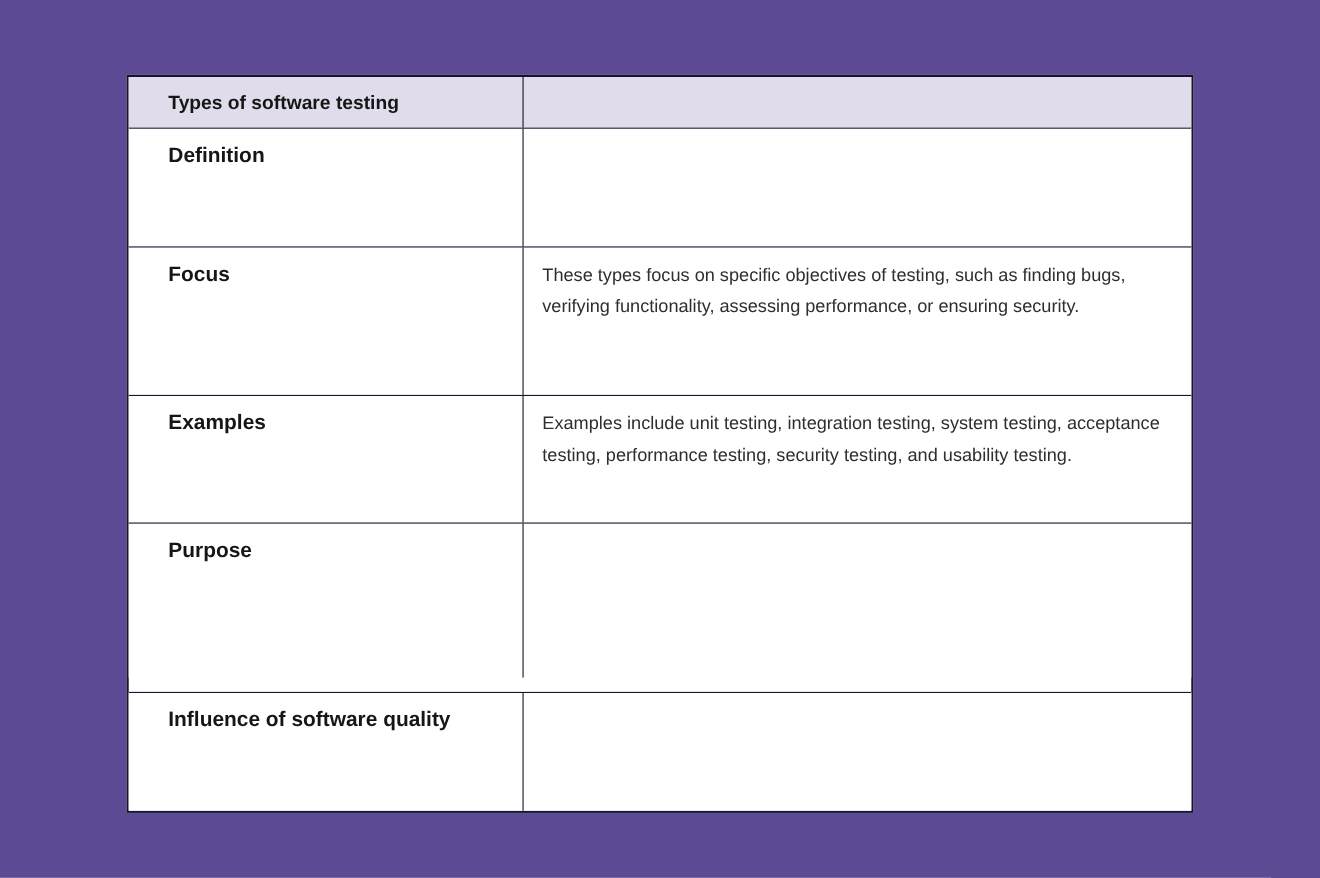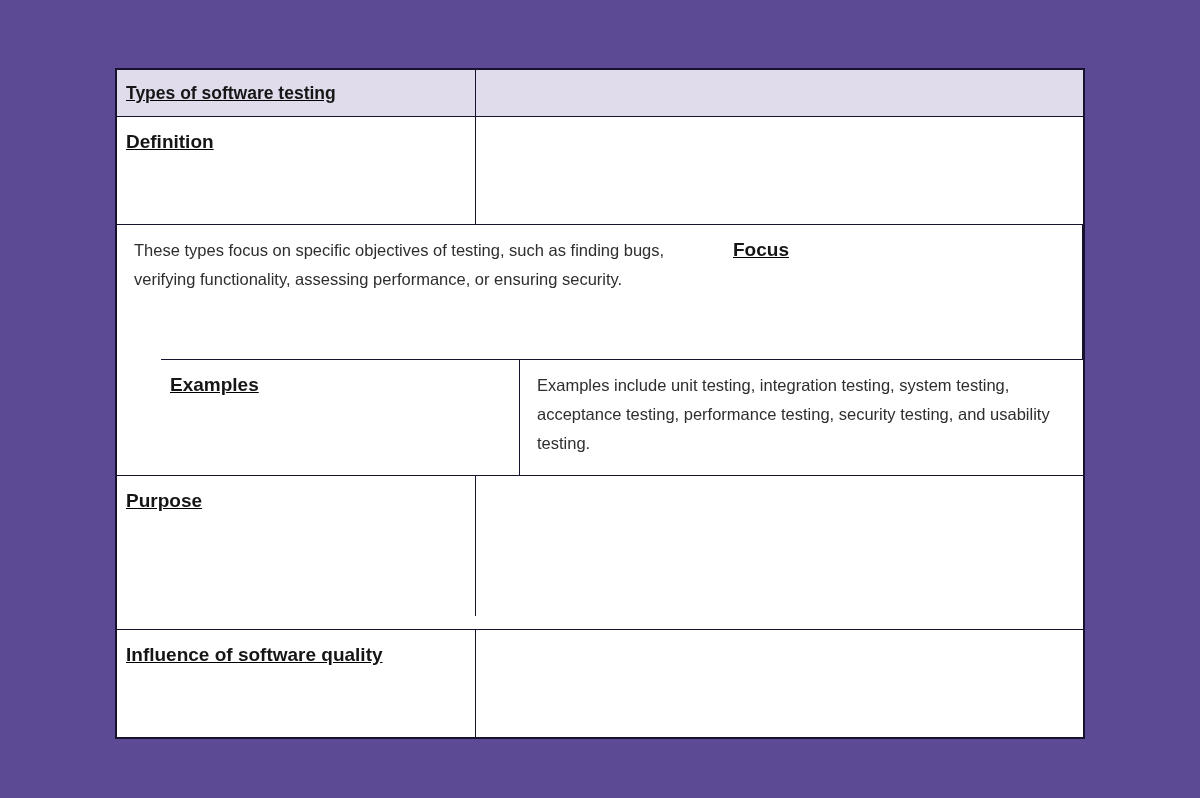--- a/index.html
+++ b/index.html
@@ -30,22 +30,21 @@
   .row.header {
     background: var(--header-bg, #e0dcec);
     min-height: 46px;
     align-items: stretch;
   }
   .cell { box-sizing: border-box; }
   .label-cell {
     flex: 0 0 359px;
     max-width: 359px;
     border-right: 1px solid var(--border, #17122d);
-    padding: 12px 18px 12px 9px;
-    text-decoration: underline;
+    padding: 12px 18px 12px 36px;
   }
   .text-cell {
     flex: 1 1 auto;
     padding: 11px 22px 14px 17px;
   }
   .row-label {
     font-weight: 700;
     font-size: 19px;
     line-height: 26px;
     color: var(--label-text, #161616);
@@ -58,21 +57,21 @@
   .header .label-cell {
     display: flex;
     align-items: center;
     padding-top: 0;
     padding-bottom: 0;
   }
   .header .row-label { font-size: 17.5px; }
   
   .row:nth-child(2) { min-height: 108px; }
   .row:nth-child(3) { min-height: 135px; }
-  .row:nth-child(4) { min-height: 116px; margin-left: 44px; }
+  .row:nth-child(4) { min-height: 116px; }
   .row:nth-child(5) { min-height: 141px; }
   .row:nth-child(6) { min-height: 108px; margin-top: 13px; }
 </style>
 </head>
 <body>
 
 <div class="table">
 
   <div class="row header">
     <div class="cell label-cell">
@@ -81,25 +80,25 @@
     <div class="cell text-cell"></div>
   </div>
 
   <div class="row">
     <div class="cell label-cell">
       <span class="row-label">Definition</span>
     </div>
   </div>
 
   <div class="row">
+    <div class="cell label-cell">
+      <span class="row-label">Focus</span>
+    </div>
     <div class="cell text-cell">
       <span class="row-text">These types focus on specific objectives of testing, such as finding bugs, verifying functionality, assessing performance, or ensuring security.</span>
-    </div>
-    <div class="cell label-cell">
-      <span class="row-label">Focus</span>
     </div>
   </div>
 
   <div class="row">
     <div class="cell label-cell">
       <span class="row-label">Examples</span>
     </div>
     <div class="cell text-cell">
       <span class="row-text">Examples include unit testing, integration testing, system testing, acceptance testing, performance testing, security testing, and usability testing.</span>
     </div>

